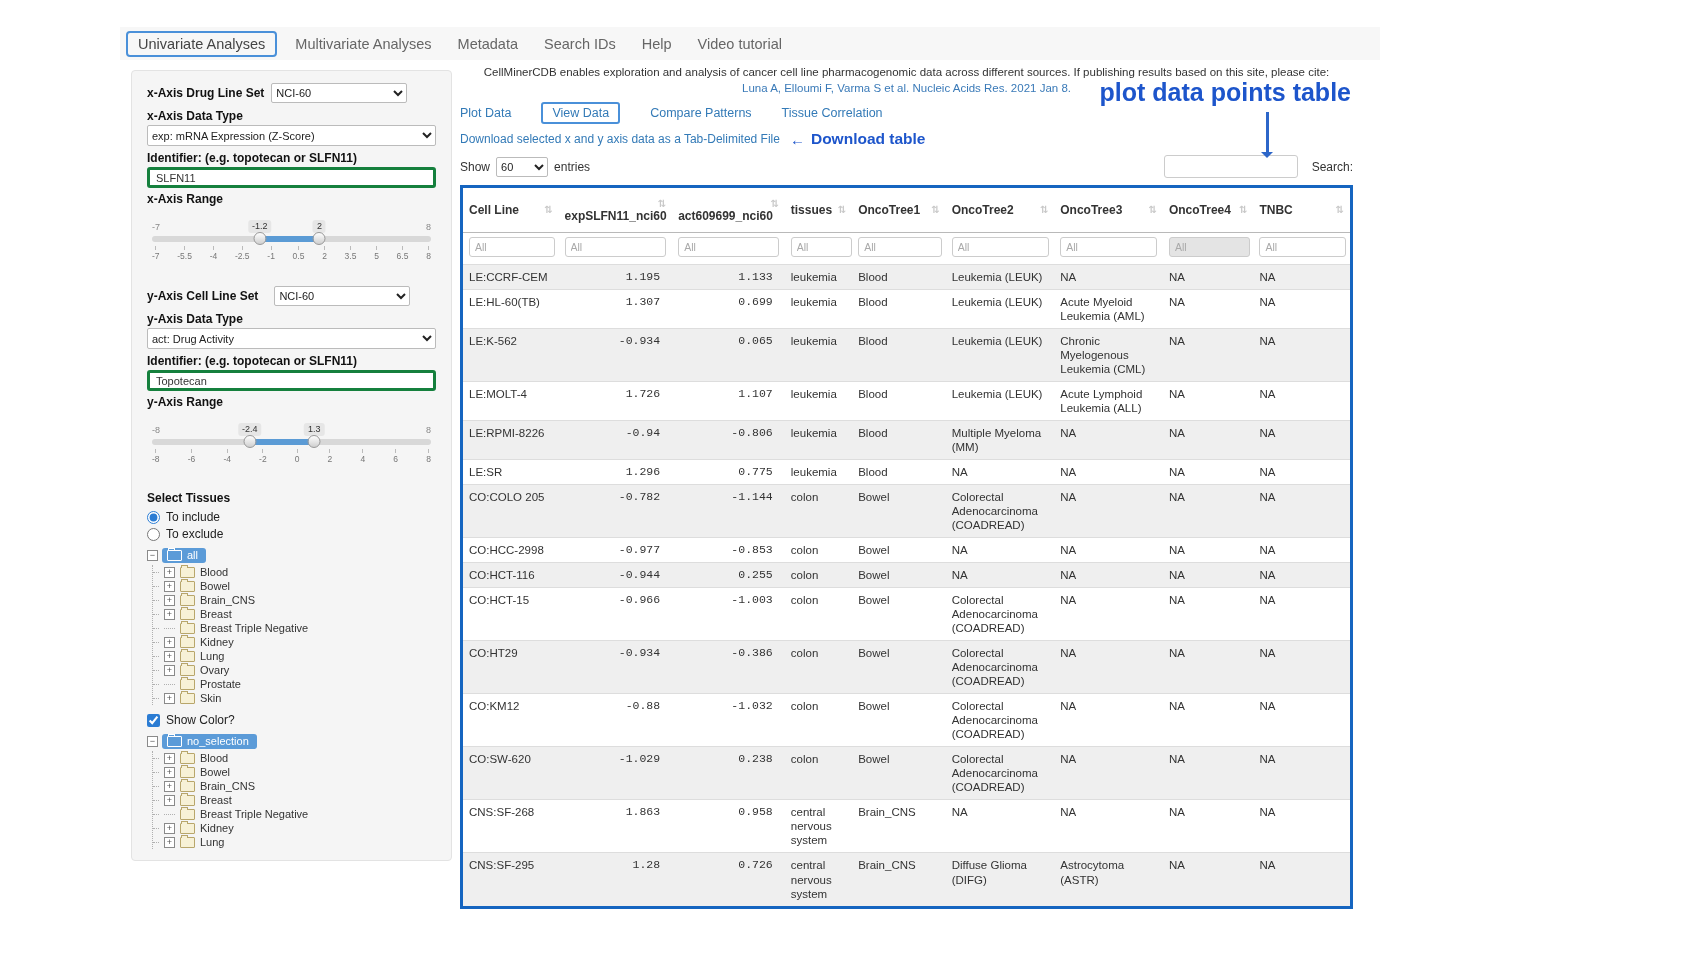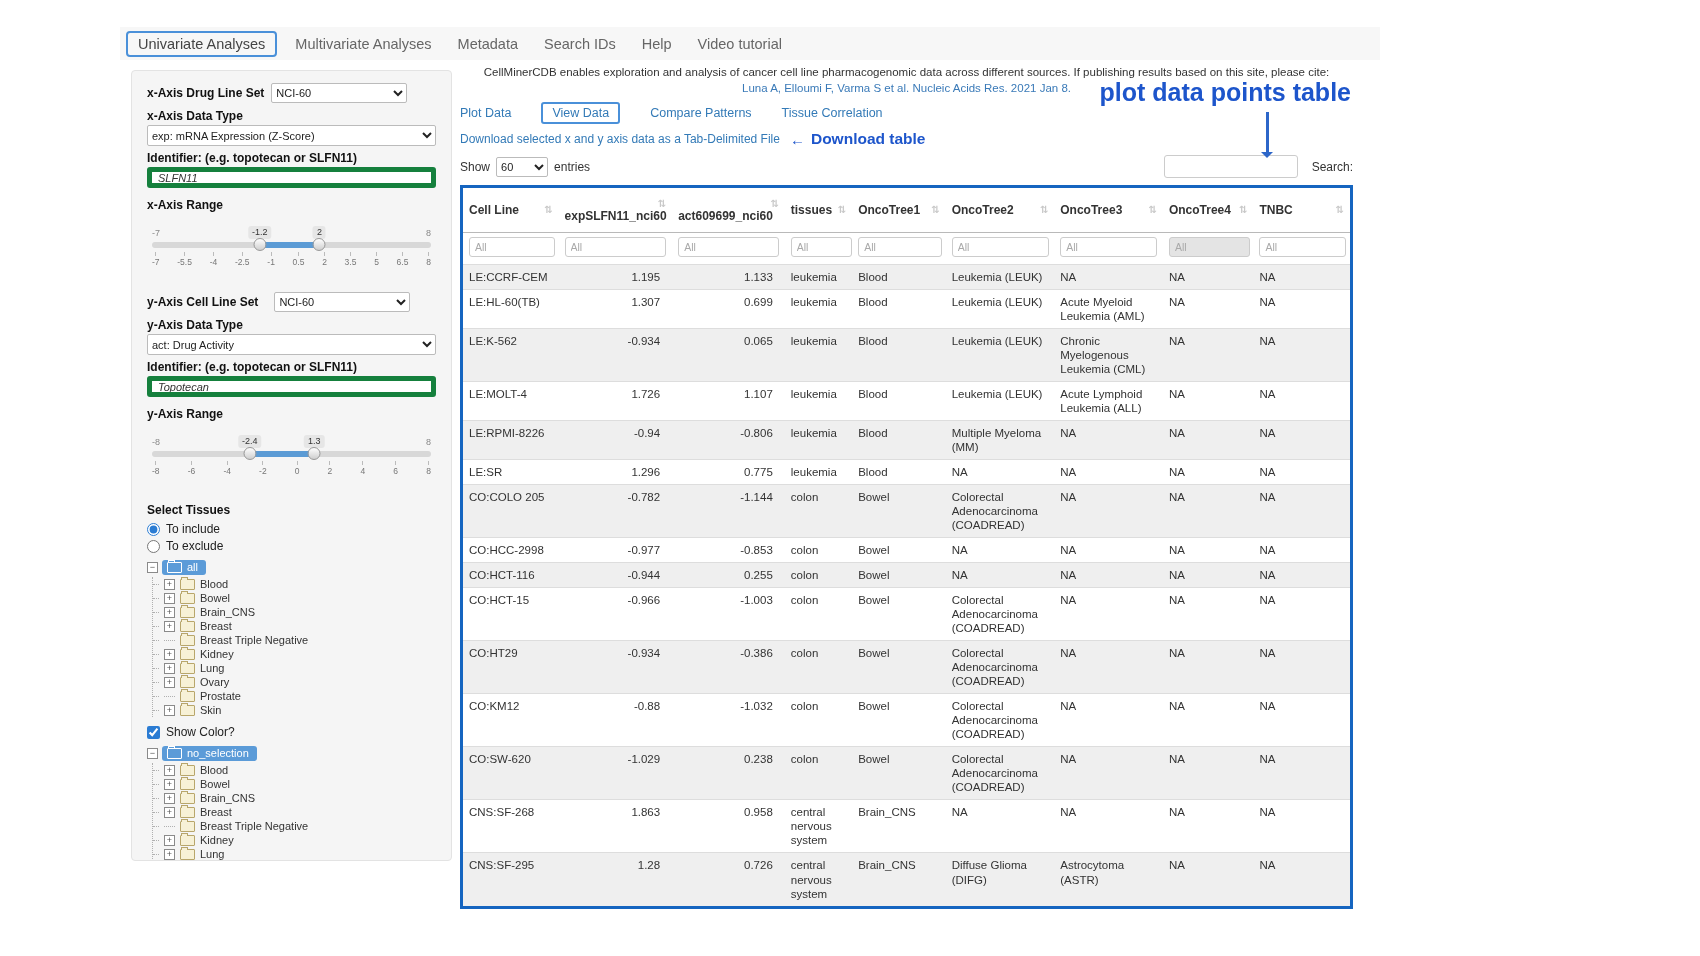--- a/index.html
+++ b/index.html
@@ -12,26 +12,26 @@
   .nav-item{padding:4px 13px;font-size:14.5px;color:#666;cursor:pointer;white-space:nowrap;}
   .nav-item.active{border:2px solid #4a90d9;border-radius:4px;color:#444;padding:3px 10px;margin-right:5px;}
 
   
   .sidebar{position:absolute;left:131px;top:70px;width:321px;height:791px;background:#f5f5f5;
            border:1px solid #e3e3e3;border-radius:4px;padding:12px 15px;box-sizing:border-box;
            font-size:12px;color:#222;overflow:hidden;}
   .bold-label{font-weight:bold;font-size:12px;color:#111;}
   .inline-row{display:flex;align-items:center;gap:7px;}
   .mt3{margin-top:3px;}.mt5{margin-top:5px;}.mt6{margin-top:6px;}.mt8{margin-top:8px;}
-  .mt10{margin-top:10px;}.mt12{margin-top:12px;gap:16px;}.mt14{margin-top:14px;}
+  .mt10{margin-top:4px;}.mt12{margin-top:12px;gap:16px;}.mt14{margin-top:14px;}
   select{font-size:11px;height:20px;border:1px solid #bbb;border-radius:2px;background:#fff;color:#222;}
   select.small{width:136px;}
   select.full{width:100%;margin-top:2px;height:21px;}
-  input.text{width:100%;height:21px;box-sizing:border-box;border:5px solid #15803d;border-radius:3px;
-             font-size:11px;padding:2px 6px;margin-top:2px;background:#fff;color:#333;font-style:italic;}
+  input.text{width:100%;height:21px;box-sizing:border-box;border:3px solid #15803d;border-radius:3px;
+             font-size:11px;padding:2px 6px;margin-top:2px;background:#fff;color:#333;}
 
   
   .slider{position:relative;margin:30px 5px 0;height:38px;}
   .s-minmax{position:absolute;top:-14px;font-size:9px;color:#888;}
   .s-min{left:0;}.s-max{right:0;}
   .bubble{position:absolute;top:-16px;transform:translateX(-50%);background:#e6e6e6;border-radius:3px;
           font-size:9px;color:#333;padding:0 4px;line-height:13px;white-space:nowrap;}
   .track{position:relative;height:6px;background:#d8d8d8;border-radius:3px;}
   .bar{position:absolute;height:6px;background:#5b9bd5;border-radius:3px;}
   .handle{position:absolute;top:-4px;width:13px;height:13px;border-radius:50%;
@@ -85,21 +85,21 @@
            vertical-align:middle;}
   .sort-icon{float:right;color:#c8c8c8;font-size:10px;margin-top:1px;cursor:pointer;}
   tr.filter-row td{padding:4px 6px 7px;border-bottom:1px solid #ddd;}
   tr.filter-row input{width:88%;max-width:92px;height:16px;border:1px solid #ccc;border-radius:3px;
                       font-size:10.5px;padding:1px 5px;background:#fff;color:#333;box-sizing:content-box;}
   tr.filter-row td:nth-child(8) input{background:#e4e4e4;}
   input::placeholder{color:#a9a9a9;}
   tbody td{padding:5px 6px;vertical-align:top;line-height:1.22;}
   tbody tr{border-top:1px solid #ddd;}
   tbody tr:nth-child(odd){background:#efefef;}
-  td.num{text-align:right;padding-right:12px;}
+  td.num{text-align:right;padding-right:12px;font-family:Liberation Mono, monospace;}
 
   
   .annot-plot{position:absolute;top:12px;right:2px;font-size:25px;font-weight:bold;color:#1d55cb;}
   .annot-arrow-down{position:absolute;left:806px;top:46px;width:3px;height:42px;background:#2d66c9;}
   .annot-arrow-down::after{content:'';position:absolute;left:-5px;bottom:-10px;
                            border:6.5px solid transparent;border-top-color:#2d66c9;}
 </style>
 </head>
 <body>
 

